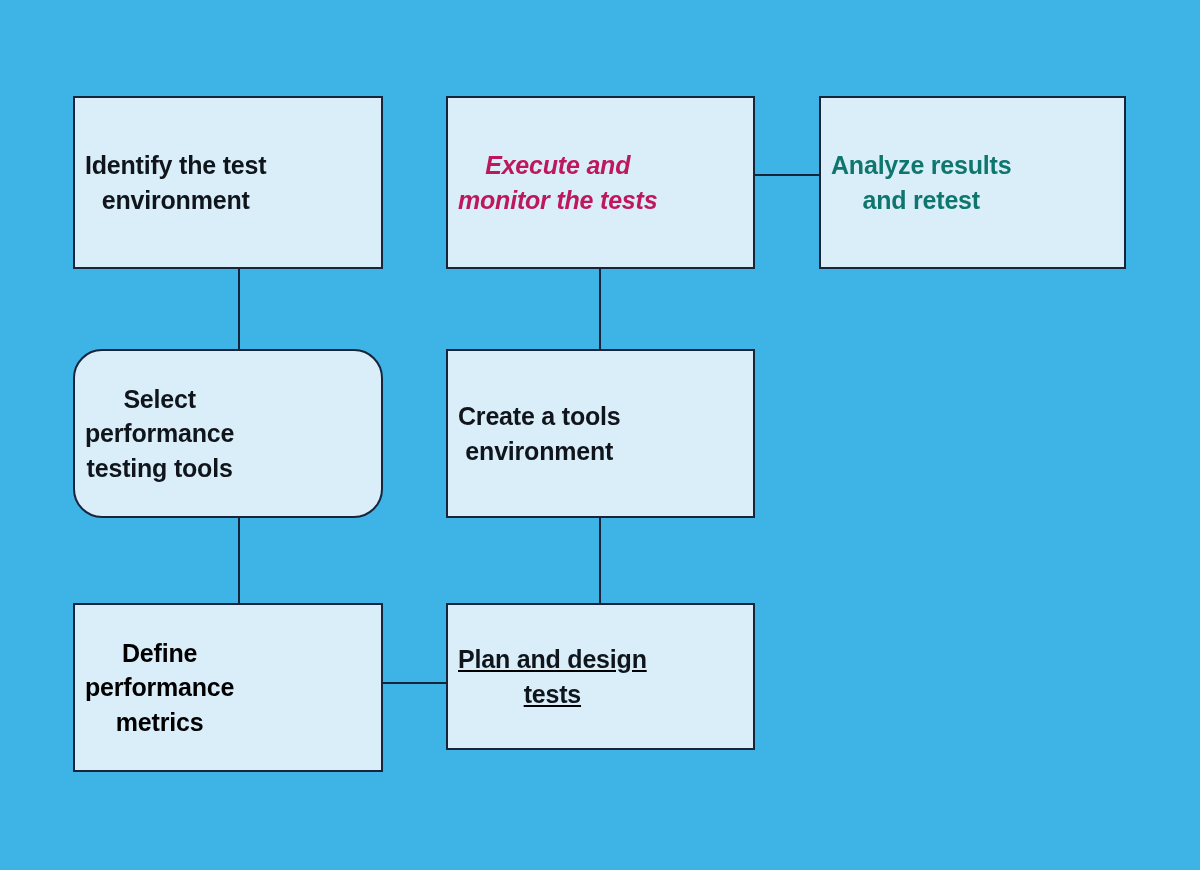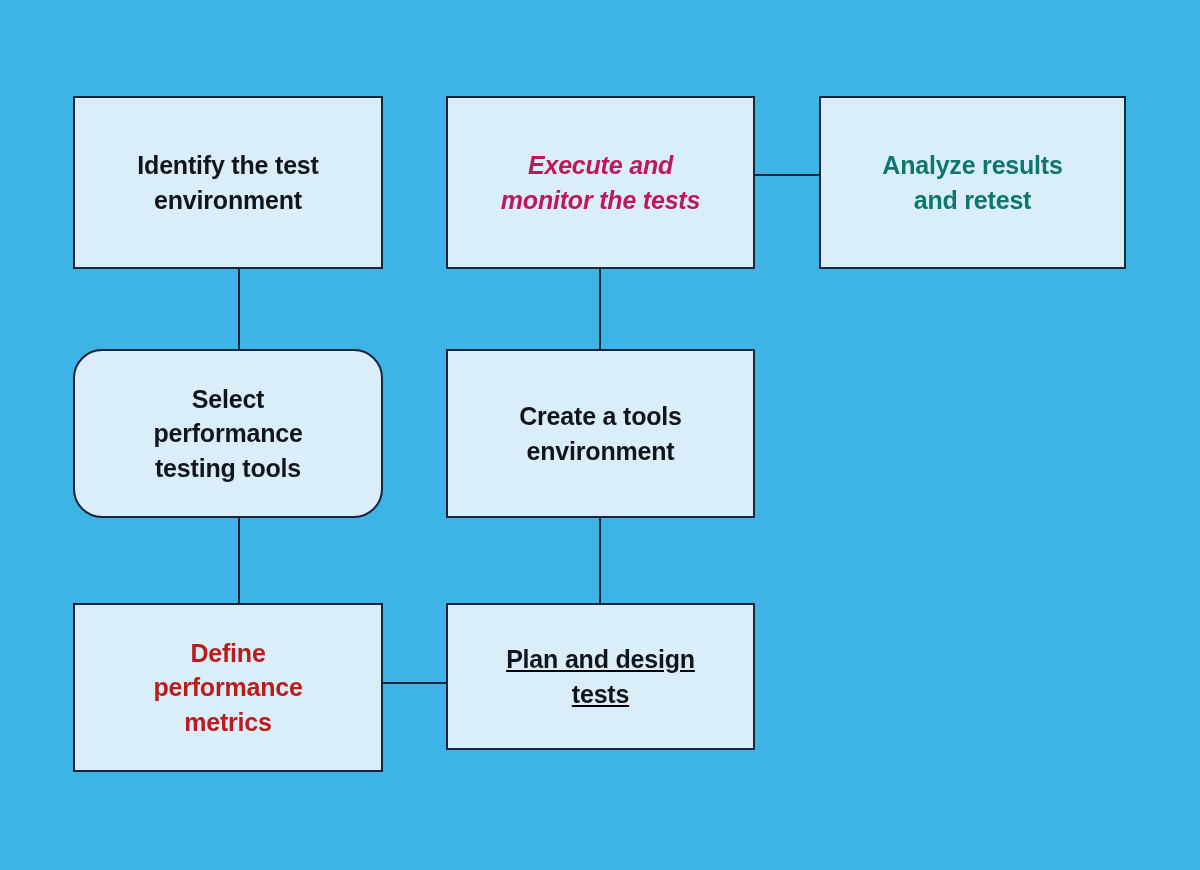--- a/index.html
+++ b/index.html
@@ -28,21 +28,20 @@
     height: 870px;
     pointer-events: none;
   }
   .node {
     position: absolute;
     box-sizing: border-box;
     background: #daeefa;
     border: 2px solid #18243a;
     display: flex;
     align-items: center;
-    justify-content: center;
     text-align: center;
     padding: 14px 10px;
   }
   .node-label {
     font-size: 25px;
     font-weight: bold;
     line-height: 1.38;
     color: #10151c;
     letter-spacing: -0.2px;
     white-space: pre-line;
@@ -76,21 +75,21 @@
       <div class="node" style="left: 73px; top: 349px; width: 310px; height: 169px; background: rgb(218, 238, 250); border-color: rgb(24, 36, 58); border-radius: 29px;">
         <div class="node-label" style="color: rgb(16, 21, 28);">Select
 performance
 testing tools</div>
       </div>
       <div class="node" style="left: 446px; top: 349px; width: 309px; height: 169px; background: rgb(218, 238, 250); border-color: rgb(24, 36, 58);">
         <div class="node-label" style="color: rgb(16, 21, 28);">Create a tools
 environment</div>
       </div>
       <div class="node" style="left: 73px; top: 603px; width: 310px; height: 169px; background: rgb(218, 238, 250); border-color: rgb(24, 36, 58);">
-        <div class="node-label" style="color: #b91c1c;">Define
+        <div class="node-label" style="color: #000000;">Define
 performance
 metrics</div>
       </div>
       <div class="node" style="left: 446px; top: 603px; width: 309px; height: 147px; background: rgb(218, 238, 250); border-color: rgb(24, 36, 58); text-decoration: underline;">
         <div class="node-label" style="color: rgb(16, 21, 28);">Plan and design
 tests</div>
       </div>
     </div>
 </div>
 

